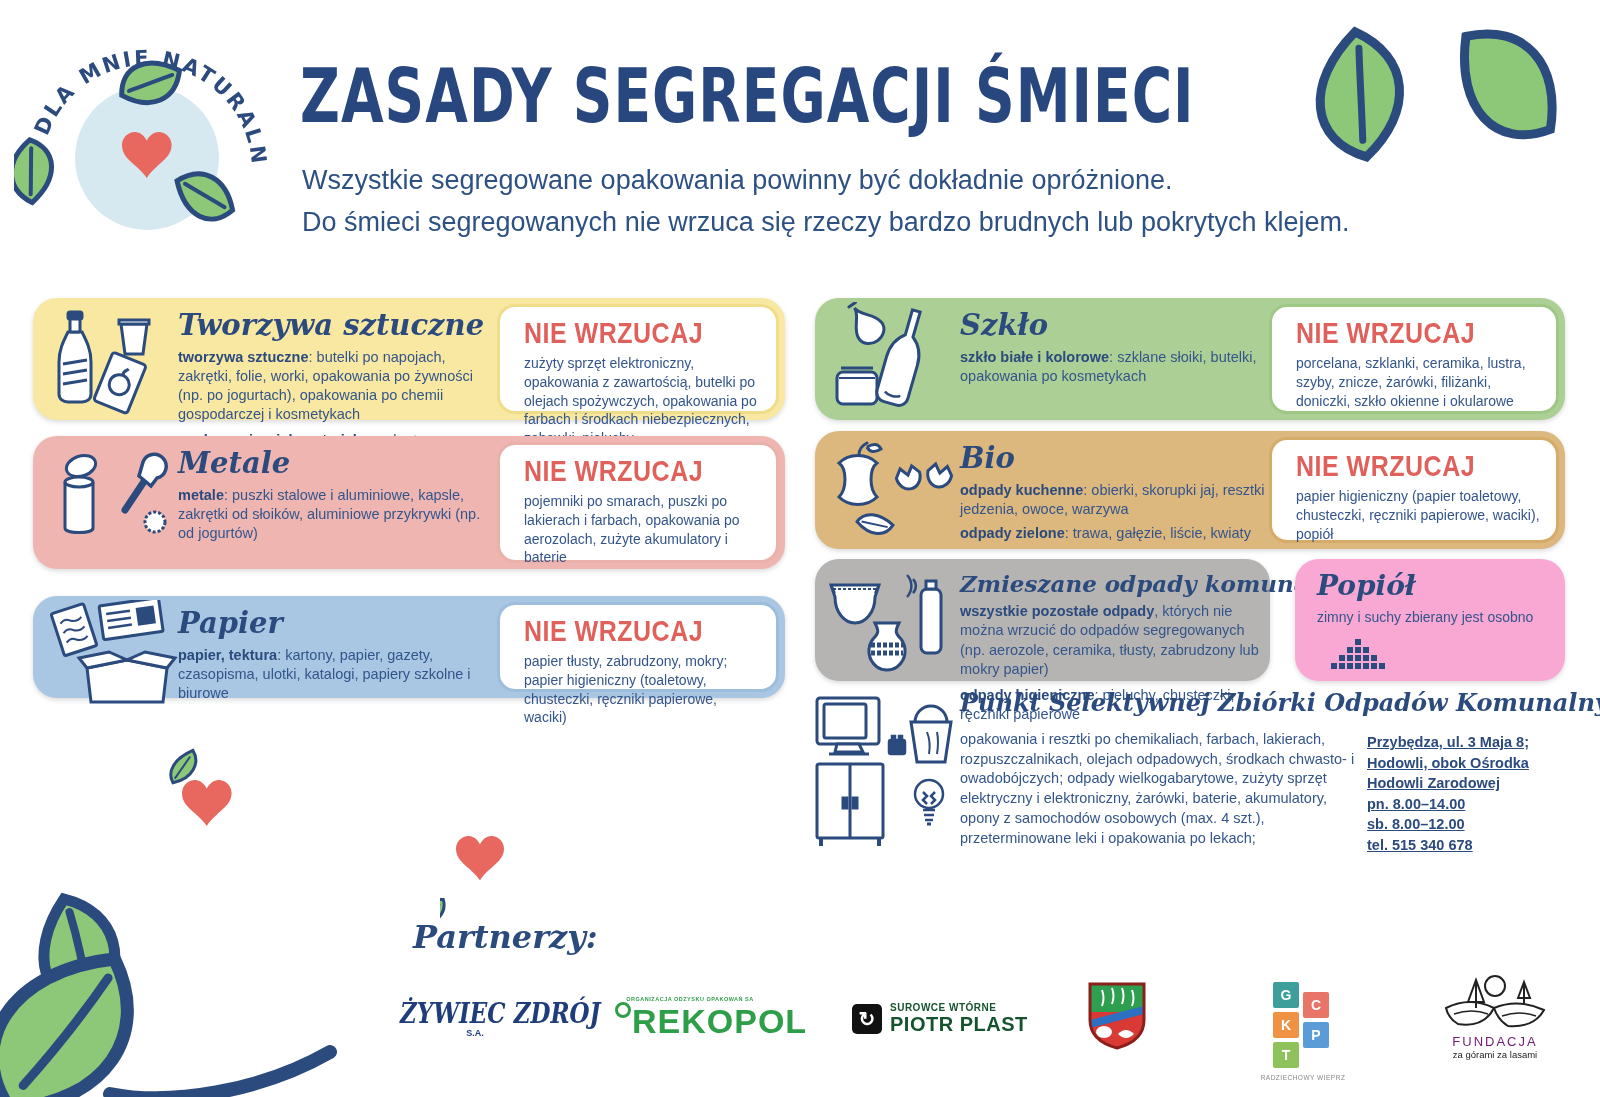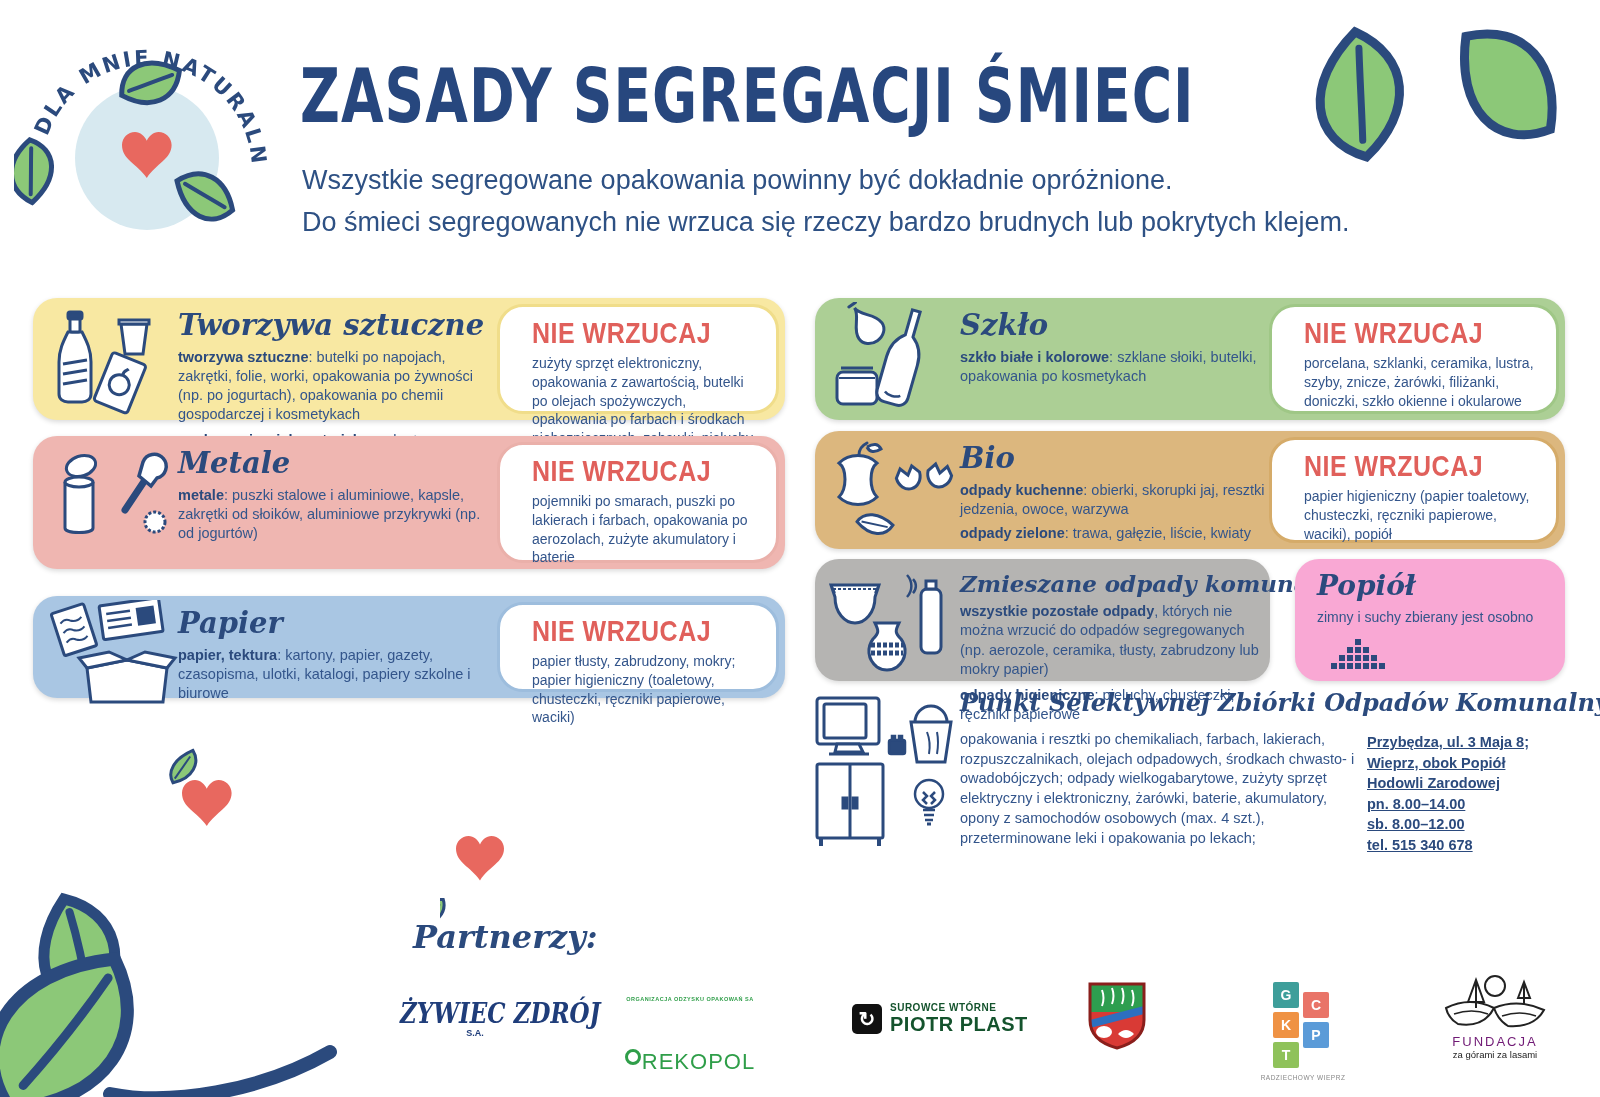--- a/index.html
+++ b/index.html
@@ -26,21 +26,21 @@
   .card-lightgray{background:#f9a8d4;}
   .card .icon-zone{position:absolute;left:10px;top:4px;}
   .card .content{position:absolute;left:145px;top:10px;width:312px;}
   .script{font-family:"DejaVu Serif",serif;font-style:italic;font-weight:bold;color:#2b4a7d;}
   .card-title{font-size:29px;line-height:1.1;margin:2px 0 6px 0;white-space:nowrap;}
   .card-title-small{font-size:23px;}
   .desc{font-size:14.5px;line-height:1.32;color:#33558b;margin:0 0 7px 0;}
   .desc b{color:#2b4a7d;}
   .avoid-box{
     position:absolute;top:6px;bottom:6px;right:6px;width:282px;
-    background:#ffffff;border:3px solid #ccc;border-radius:26px;padding:8px 16px 6px 32px;box-sizing:border-box;
+    background:#ffffff;border:3px solid #ccc;border-radius:18px;padding:8px 16px 6px 24px;box-sizing:border-box;
   }
   .avoid-label{
     font-family:"Liberation Sans",sans-serif;font-weight:bold;font-size:25px;color:#e0605b;
     letter-spacing:0.5px;transform:scaleY(1.15);transform-origin:left top;margin:2px 0 8px 0;white-space:nowrap;
   }
   .avoid-text{font-size:14px;line-height:1.34;color:#33558b;}
   .b-yellow{border-color:#f0dd8a;}
   .b-pink{border-color:#eab0aa;}
   .b-blue{border-color:#9dbddd;}
   .b-green{border-color:#9fc786;}
@@ -51,21 +51,21 @@
   .pszok-body{position:absolute;left:145px;top:42px;width:400px;font-size:14.5px;line-height:1.36;}
   .pszok-body b{color:#2b4a7d;}
   .pszok-address{position:absolute;left:552px;top:44px;width:200px;font-size:14.5px;line-height:1.42;font-weight:bold;color:#2b4a7d;}
   .pszok-address div{white-space:nowrap;text-decoration:underline;}
   
   .partners-label{position:absolute;left:413px;top:918px;font-size:32px;}
   .logo{position:absolute;text-align:center;}
   .zywiec-name{font-family:"DejaVu Serif",serif;font-weight:bold;font-style:italic;font-size:23px;color:#1f3d7a;white-space:nowrap;transform:scaleY(1.25);transform-origin:center top;}
   .zywiec-sa{font-size:9px;font-weight:bold;color:#1f3d7a;margin-top:6px;}
   .rekopol-top{font-size:5.5px;letter-spacing:0.5px;color:#2f9e49;font-weight:bold;white-space:nowrap;}
-  .rekopol-name{font-size:22px;font-weight:normal;color:#2f9e49;letter-spacing:1px;white-space:nowrap;margin-top:47px;}
+  .rekopol-name{font-size:34px;font-weight:bold;color:#2f9e49;letter-spacing:1px;white-space:nowrap;}
   .rekopol-name .dot{display:inline-block;width:10px;height:10px;border:3px solid #2f9e49;border-radius:50%;vertical-align:top;margin-right:1px;}
   .piotr{display:flex;align-items:center;gap:8px;}
   .piotr-box{width:30px;height:30px;background:#111;border-radius:5px;color:#fff;font-size:20px;font-weight:bold;line-height:30px;text-align:center;}
   .piotr-texts{text-align:left;color:#14532d;}
   .piotr-top{font-size:10px;font-weight:bold;letter-spacing:0.5px;}
   .piotr-name{font-size:20px;font-weight:bold;letter-spacing:0.5px;}
   .gckpt{width:90px;}
   .gckpt-grid{position:relative;width:60px;height:88px;margin:0 auto;}
   .sq{position:absolute;width:26px;height:26px;color:#fff;font-size:14px;font-weight:bold;line-height:26px;text-align:center;border-radius:2px;}
   .gckpt-caption{font-size:6.5px;color:#888;margin-top:4px;letter-spacing:0.5px;white-space:nowrap;}
@@ -334,21 +334,21 @@
       <path d="M10,32 H22 M11,37 H21 M12,42 H20" fill="none"></path>
       <path d="M14,46 L18,46" stroke-width="3"></path>
     </g>
   </svg>
   <div class="script pszok-title">Punkt Selektywnej Zbiórki Odpadów Komunalnych (PSZOK)</div>
   <div class="pszok-body">
     <span>opakowania i resztki po chemikaliach, farbach, lakierach, rozpuszczalnikach, olejach odpadowych, środkach chwasto- i owadobójczych; odpady wielkogabarytowe, zużyty sprzęt elektryczny i elektroniczny, żarówki, baterie, akumulatory, opony z samochodów osobowych (max. 4 szt.), przeterminowane leki i opakowania po lekach;</span><br>
   </div>
   <div class="pszok-address">
     <div>Przybędza, ul. 3 Maja 8;</div>
-    <div>Wieprz, obok Popiół</div>
+    <div>Hodowli, obok Ośrodka</div>
     <div>Hodowli Zarodowej</div>
     <div>pn. 8.00–14.00</div>
     <div>sb. 8.00–12.00</div>
     <div>tel. 515 340 678</div>
   </div>
 </div>
 
 <svg class="deco" style="left:158px;top:738px;" width="90" height="110" viewBox="0 0 90 110">
   <g transform="translate(6,34) rotate(-40)">
     <path d="M0,14 C2,2 16,-4 36,2 C34,16 18,24 0,14 Z" fill="#8cc878" stroke="#2b4a7d" stroke-width="3"></path>

